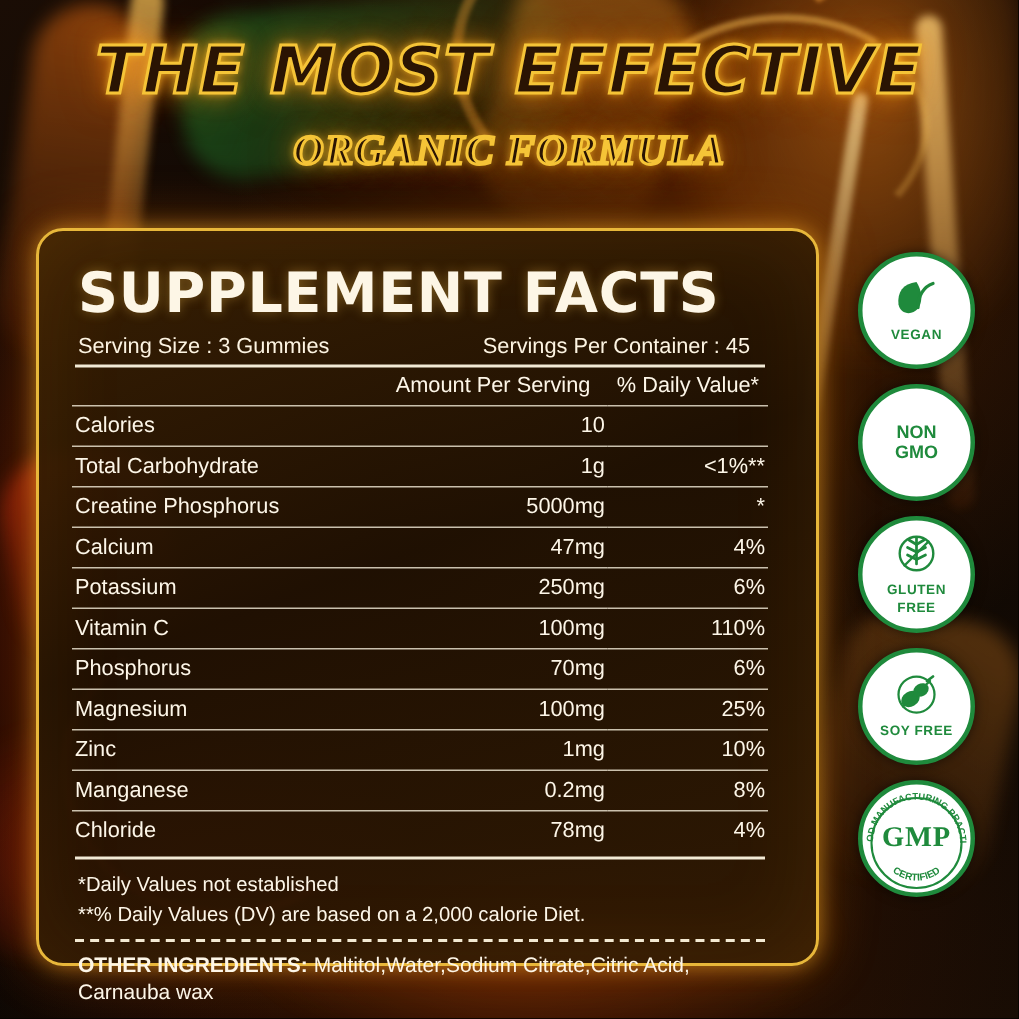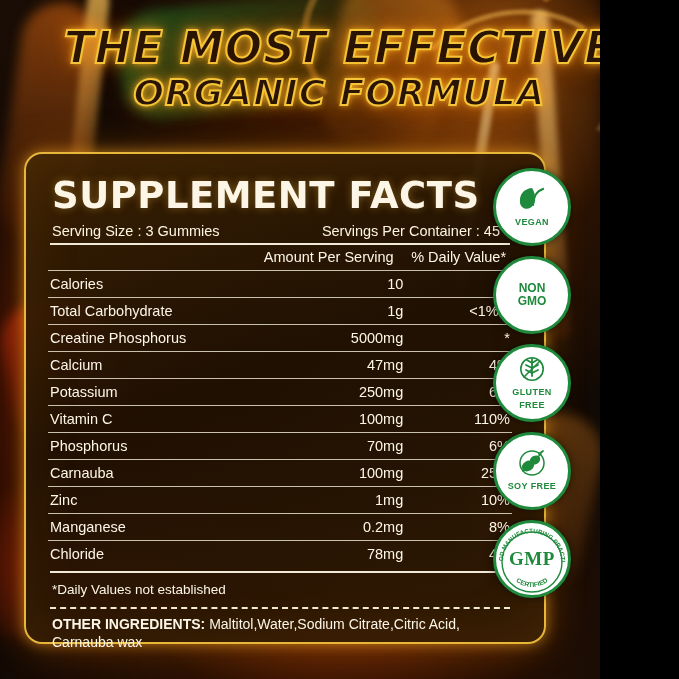--- a/index.html
+++ b/index.html
@@ -9,21 +9,21 @@
   }
   body {
     width: 679px;
     height: 679px;
     overflow: hidden;
     font-family: "Liberation Sans", sans-serif;
   }
 
   #page {
     position: relative;
-    width: 600px;
+    width: 679px;
     height: 679px;
     background: #120a04;
     overflow: hidden;
   }
 
   
   .bg-layer {
     position: absolute;
     inset: 0;
     overflow: hidden;
@@ -84,21 +84,21 @@
     letter-spacing: 1px;
     color: #2a1403;
     -webkit-text-stroke: 2px #f5c437;
     text-shadow:
       0 0 6px rgba(255,190,40,.95),
       0 0 16px rgba(255,150,20,.75),
       0 0 30px rgba(255,120,0,.5);
     line-height: .98;
   }
   .hl1 { font-size: 44px; }
-  .hl2 { font-size: 36px; margin-top: 6px; }
+  .hl2 { font-size: 28px; margin-top: 18px; font-family: Liberation Serif, serif; }
 
   
   .panel {
     position: absolute;
     left: 24px;
     top: 152px;
     width: 522px;
     height: 492px;
     border-radius: 18px;
     background: linear-gradient(160deg, rgba(58,33,3,.93) 0%, rgba(30,16,2,.95) 45%, rgba(48,26,3,.93) 100%);
@@ -309,21 +309,21 @@
         <td class="nm">Vitamin C</td>
         <td class="amt">100mg</td>
         <td class="dv">110%</td>
       </tr>
       <tr>
         <td class="nm">Phosphorus</td>
         <td class="amt">70mg</td>
         <td class="dv">6%</td>
       </tr>
       <tr>
-        <td class="nm">Carnauba</td>
+        <td class="nm">Magnesium</td>
         <td class="amt">100mg</td>
         <td class="dv">25%</td>
       </tr>
       <tr>
         <td class="nm">Zinc</td>
         <td class="amt">1mg</td>
         <td class="dv">10%</td>
       </tr>
       <tr>
         <td class="nm">Manganese</td>
@@ -335,20 +335,21 @@
         <td class="amt">78mg</td>
         <td class="dv">4%</td>
       </tr>
     </tbody>
       </table>
 
     <div class="rule-thick"></div>
 
     <div class="footnotes">
       <div>*Daily Values not established</div>
+      <div>**% Daily Values (DV) are based on a 2,000 calorie Diet.</div>
     </div>
 
     <div class="dashed"></div>
 
     <div class="other-ing">
       <span class="label">OTHER INGREDIENTS:</span>
       <span>Maltitol,Water,Sodium Citrate,Citric Acid, Carnauba wax</span>
     </div>
   </div>
 

